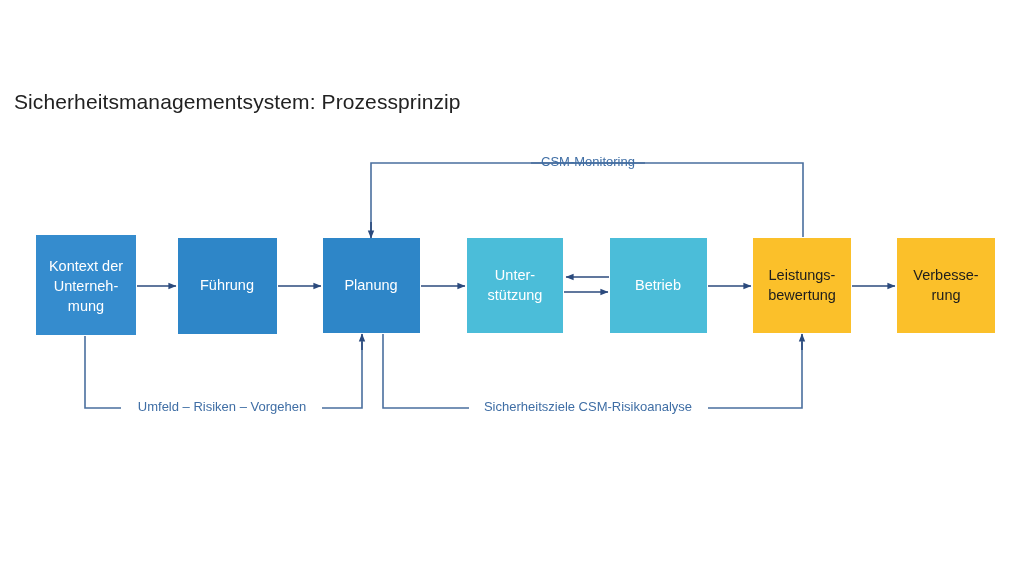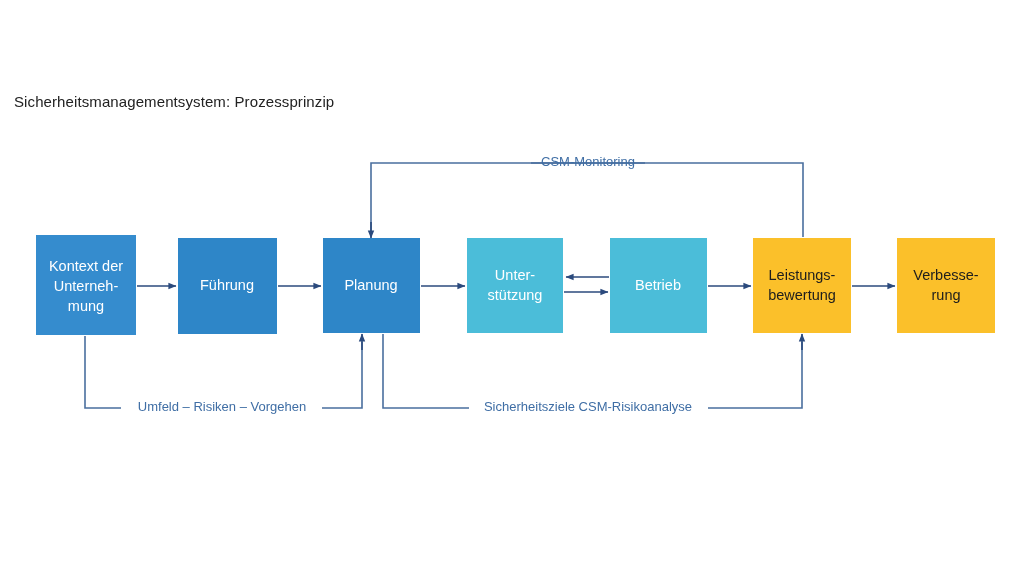--- a/index.html
+++ b/index.html
@@ -16,21 +16,21 @@
   #stage {
     position: relative;
     width: 1024px;
     height: 573px;
     background: #ffffff;
   }
   #diagram-title {
     position: absolute;
     left: 14px;
     top: 88px;
-    font-size: 15px;
+    font-size: 21px;
     line-height: 28px;
     color: #222222;
     letter-spacing: 0.1px;
     white-space: nowrap;
   }
   svg.flow {
     position: absolute;
     left: 0;
     top: 0;
     width: 1024px;

